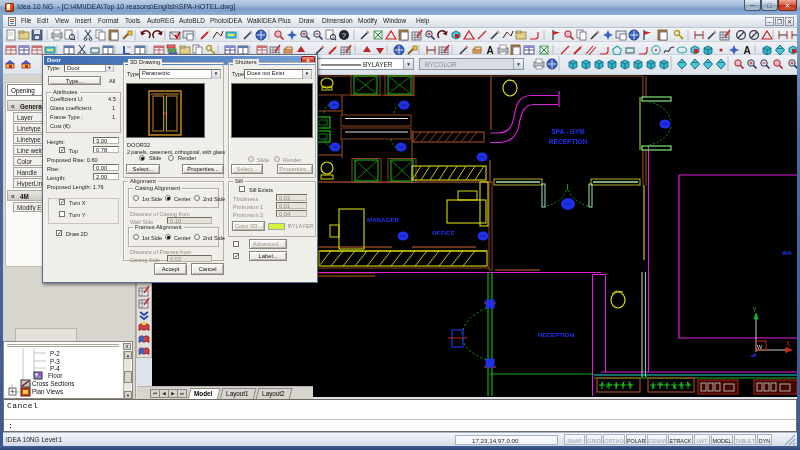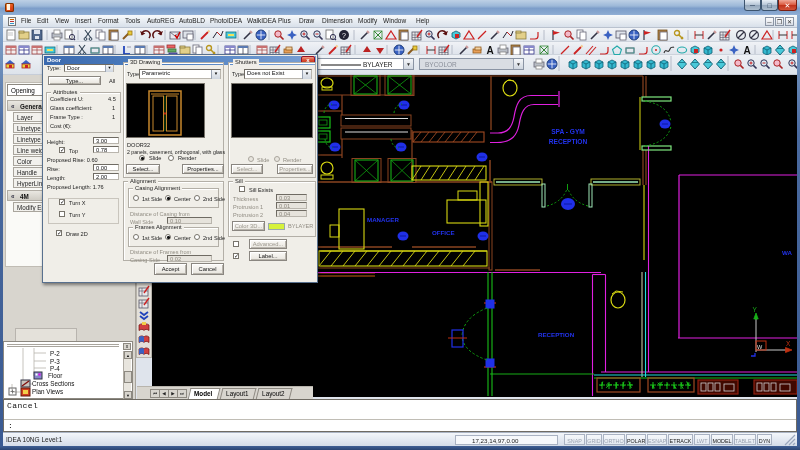--- a/index.html
+++ b/index.html
@@ -52,20 +52,21 @@
 .tab>span{display:inline-block;transform:skewX(14deg);}
 .tab.sel{background:#fff;font-weight:bold;z-index:2;}
 #cmd{left:3px;top:399px;width:794px;height:33px;background:#fff;border:1px solid #6f6b63;font-family:"Liberation Mono",monospace;font-size:8px;letter-spacing:0.4px;color:#111;z-index:13;}
 #status{left:3px;top:432px;width:794px;height:14px;background:linear-gradient(180deg,#f3f6fa,#e2e8f1 55%,#d4dce8);border-top:1px solid #aab4c4;font-size:6.5px;color:#222;z-index:13;}
 .sbtn{position:absolute;top:1px;height:11px;border:1px solid #a9b2c2;background:linear-gradient(180deg,#f6f8fb,#e3e9f1);font-size:5.4px;text-align:center;padding:2.5px 0 0 0;color:#1a1a1a;overflow:hidden;}
 .sbtn.off{color:#9aa2b0;}
 #treep{left:3px;top:341px;width:130px;height:58px;background:#fff;border:1px solid #8d8981;font-size:6.3px;color:#111;z-index:11;}
 </style></head><body>
 <div id="title" class="ab">
     <div id="appico"></div>
+    <span class="txt">Idea 10 NG&nbsp;&nbsp;- [C:\4M\IDEA\Top 10 reasons\English\SPA-HOTEL.dwg]</span>
   </div>
 <div class="wbtn" style="left:744px;width:17px;">─</div>
 <div class="wbtn" style="left:761px;width:17px;">□</div>
 <div class="wbtn" id="wclose" style="left:778px;width:19px;">✕</div>
 <div id="menu" class="ab">
     <div id="mdoc"></div>
 <span class="m" style="left:18px">File</span>
 <span class="m" style="left:34px">Edit</span>
 <span class="m" style="left:52px">View</span>
 <span class="m" style="left:72px">Insert</span>

